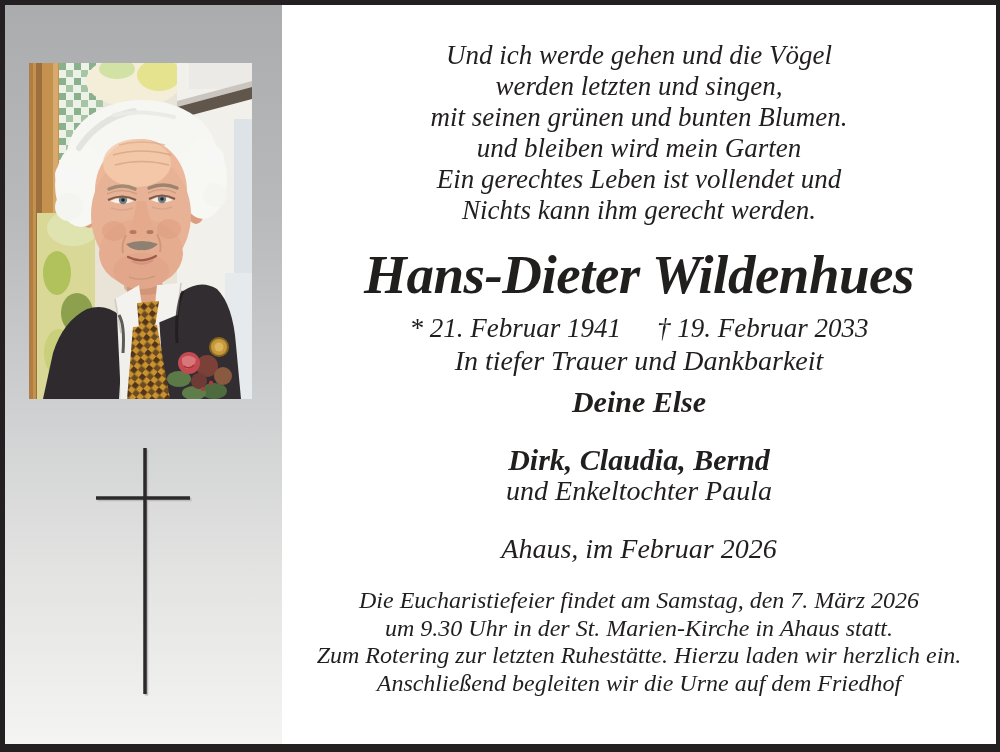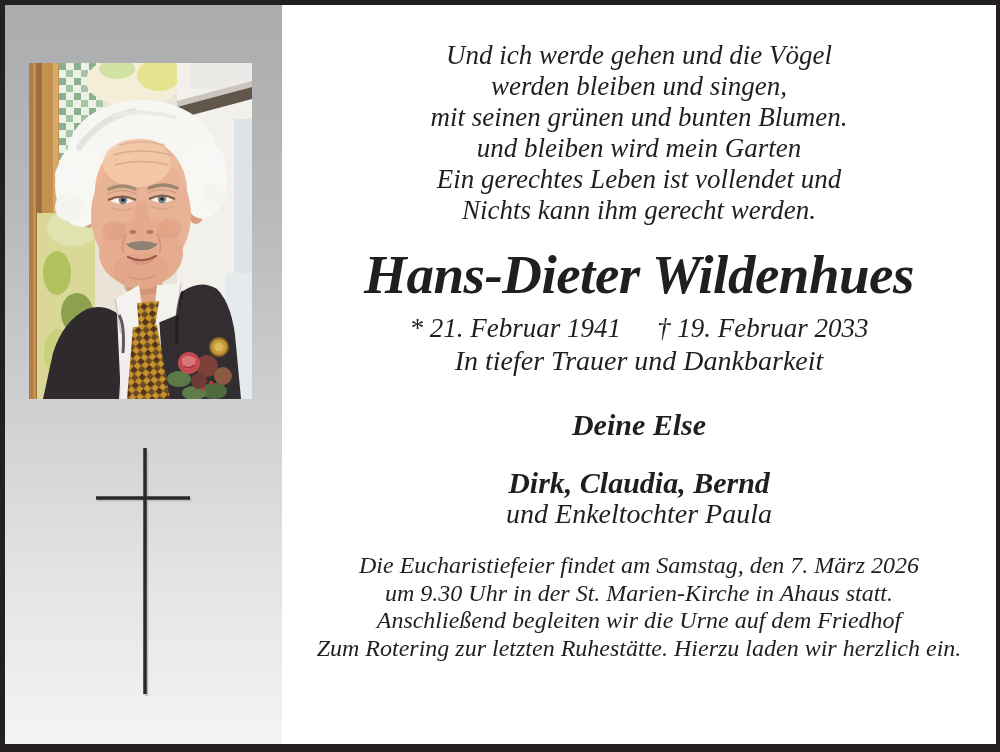--- a/index.html
+++ b/index.html
@@ -37,21 +37,21 @@
     width: 714px; height: 739px;
     display: flex; flex-direction: column; align-items: center;
     font-style: italic;
     color: #211e1e;
     text-align: center;
   }
   .poem      { margin-top: 35px; font-size: 27px; line-height: 31px; }
   .name      { margin-top: 17px; font-size: 55px; line-height: 64px; font-weight: bold; letter-spacing: -0.5px; white-space: nowrap; }
   .dates     { margin-top: 4px; font-size: 27px; line-height: 34px; display: flex; gap: 36px; justify-content: flex-start; }
   .condolence{ font-size: 28px; line-height: 32px; }
-  .mourner-1 { margin-top: 31px; font-size: 30px; line-height: 33px; font-weight: bold; }
+  .mourner-1 { margin-top: 8px; font-size: 30px; line-height: 33px; font-weight: bold; }
   .mourner-2 { margin-top: 25px; font-size: 30px; line-height: 33px; font-weight: bold; }
   .mourner-3 { font-size: 28px; line-height: 30px; }
   .place     { margin-top: 27px; font-size: 28px; line-height: 31px; }
   .service   { margin-top: 23px; font-size: 24px; line-height: 27.5px; white-space: nowrap; }
 </style>
 </head>
 <body>
 
 <div class="card">
 
@@ -195,43 +195,44 @@
         <line x1="55" y1="10" x2="55" y2="256" stroke="#2b292a" stroke-width="3.5"></line>
         <line x1="6" y1="60" x2="100" y2="60" stroke="#2b292a" stroke-width="3.5"></line>
       </svg>
     </div>
   </div>
 
   <div class="content">
 
     <div class="poem">
       <div>Und ich werde gehen und die Vögel</div>
-      <div>werden bleiben und singen,</div>
+      <div>werden letzten und singen,</div>
       <div>mit seinen grünen und bunten Blumen.</div>
       <div>und bleiben wird mein Garten</div>
       <div>Ein gerechtes Leben ist vollendet und</div>
       <div>Nichts kann ihm gerecht werden.</div>
     </div>
 
     <div class="name">Hans-Dieter Wildenhues</div>
 
     <div class="dates">
       <span>* 21. Februar 1941</span>
       <span>† 19. Februar 2033</span>
     </div>
 
     <div class="condolence">In tiefer Trauer und Dankbarkeit</div>
 
     <div class="mourner-1">Deine Else</div>
 
     <div class="mourner-2">Dirk, Claudia, Bernd</div>
     <div class="mourner-3">und Enkeltochter Paula</div>
 
+    <div class="place">Ahaus, im Februar 2026</div>
 
     <div class="service">
       <div>Die Eucharistiefeier findet am Samstag, den 7. März 2026</div>
       <div>um 9.30 Uhr in der St. Marien-Kirche in Ahaus statt.</div>
+      <div>Zum Rotering zur letzten Ruhestätte. Hierzu laden wir herzlich ein.</div>
       <div>Anschließend begleiten wir die Urne auf dem Friedhof</div>
-      <div>Zum Rotering zur letzten Ruhestätte. Hierzu laden wir herzlich ein.</div>
     </div>
 
   </div>
 </div>
 
 </body></html>

